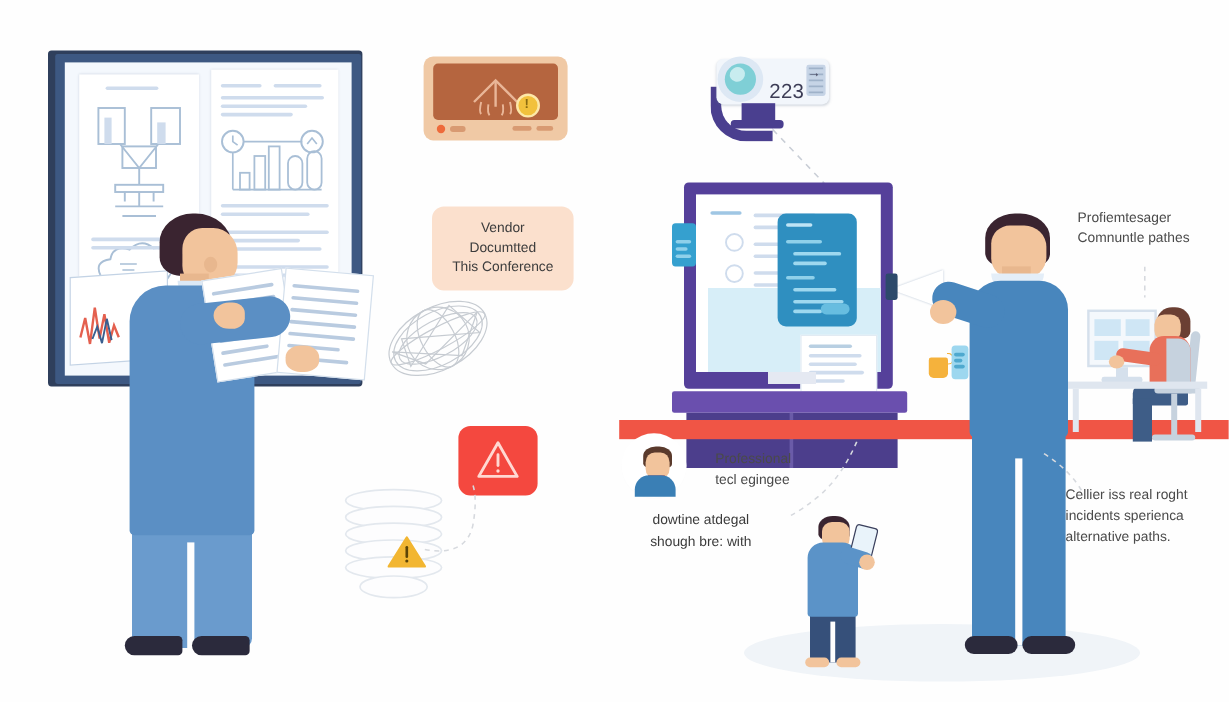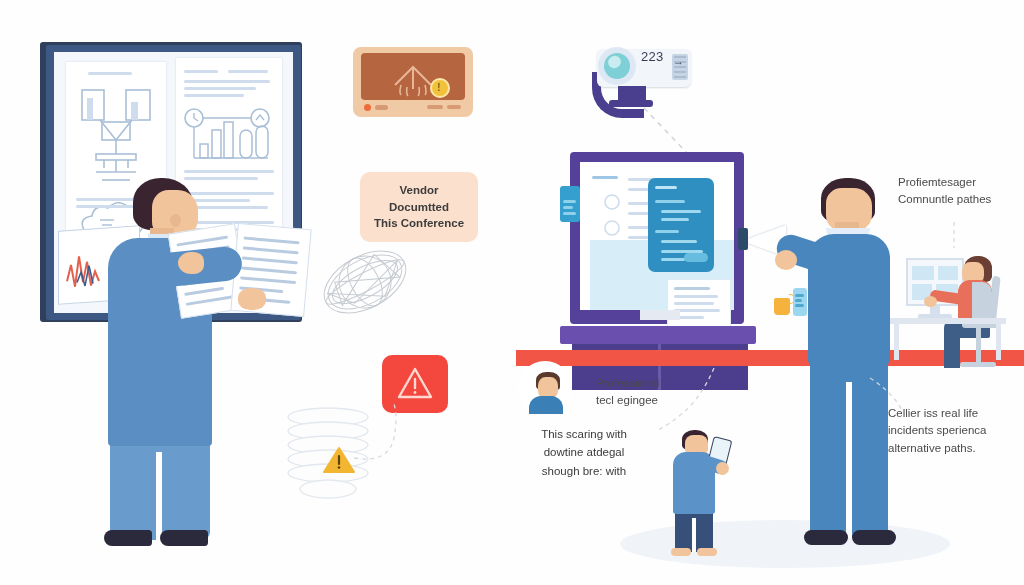--- a/index.html
+++ b/index.html
@@ -102,21 +102,21 @@
   }
   .alert-stack{left:283px;top:405px;width:90px;height:100px;}
   .alert-yellow{left:322px;top:445px;width:34px;height:30px;}
 
   
   .projector-body{left:597px;top:49px;width:94px;height:38px;background:#f2f6fb;border-radius:6px;box-shadow:0 1px 2px rgba(90,110,140,.25);}
   .projector-lens{left:598px;top:47px;width:38px;height:38px;background:#dde8f4;border-radius:50%;}
   .projector-lens2{left:604px;top:53px;width:26px;height:26px;background:#7fcfd6;border-radius:50%;}
   .projector-lens3{left:608px;top:56px;width:13px;height:12px;background:#c8ecef;border-radius:50%;transform:rotate(-30deg);}
   .projector-vent{left:672px;top:54px;width:16px;height:26px;background:#c6d4e6;border-radius:2px;}
-  .projector-num{left:641px;top:49px;width:40px;color:#3c3c55;font-size:13px;letter-spacing:.3px;}
+  .projector-num{left:641px;top:67px;width:40px;color:#3c3c55;font-size:17px;letter-spacing:.3px;}
   .projector-mount{left:618px;top:86px;width:28px;height:16px;background:#4a3f8f;}
   .projector-base{left:609px;top:100px;width:44px;height:7px;background:#4a3f8f;border-radius:3px;}
   .projector-arm{left:592px;top:72px;width:52px;height:46px;border:9px solid #4a3f8f;border-top:none;border-right:none;border-radius:0 0 0 30px;box-sizing:border-box;}
 
   .tv-frame{left:570px;top:152px;width:174px;height:172px;background:#55409a;border-radius:4px;}
   .tv-screen{left:580px;top:162px;width:154px;height:148px;background:#ffffff;}
   .tv-lower{left:590px;top:240px;width:144px;height:70px;background:#d7eef8;}
   .tv-stand{left:560px;top:326px;width:196px;height:18px;background:#6a4fae;border-radius:2px;}
   .tv-cabinet{left:572px;top:344px;width:176px;height:46px;background:#4c3e8c;}
   .tv-cab-div{left:658px;top:344px;width:3px;height:46px;background:#6a5ba8;}
@@ -319,21 +319,21 @@
     </svg>
   </div>
   <div class="abs coin">
     <div style="position:absolute;left:5px;top:1px;color:#8a6a10;font-size:11px;font-weight:bold;">!</div>
   </div>
   <div class="abs dot-red"></div>
   <div class="abs dot-tl"></div>
   <div class="abs dot-tr"></div>
   <div class="abs dot-tr2"></div>
 
-  <div class="abs" style="left:360px;top:172px;width:118px;font-weight:bold;">
+  <div class="abs" style="left:360px;top:172px;width:118px;">
     <div class="bubble">
       <div>Vendor Documtted</div>
       <div>This Conference</div>
     </div>
     <div class="tail" style="left:74px;top:47px;"></div>
   </div>
 
   <div class="abs orb">
     <svg width="98" height="88" viewBox="0 0 98 88">
       <g stroke="#9aa3ae" stroke-width="1" fill="none" transform="rotate(-28 49 44)">
@@ -515,21 +515,20 @@
   <div class="abs av-hair"></div>
   <div class="abs av-face"></div>
   <div class="abs av-collar"></div>
   <div class="abs av-shirt"></div>
   <div class="abs plain-label" style="left:596px;top:375px;width:110px;">
     <div>Professional</div>
     <div>tecl egingee</div>
   </div>
 
   <div class="abs plain-label-c" style="left:516px;top:425px;width:136px;">
-    <div>This scaring with</div>
     <div>dowtine atdegal</div>
     <div>shough bre: with</div>
   </div>
 
   <svg class="abs" style="left:634px;top:368px;" width="90" height="70">
     <path class="dash-l" d="M80 0 Q68 28 50 44 Q36 56 24 62"></path>
   </svg>
 
   <div class="abs p3-legs"></div>
   <div class="abs p3-leg-gap"></div>
@@ -539,18 +538,18 @@
   <div class="abs p3-face"></div>
   <div class="abs p3-body"></div>
   <div class="abs p3-phone"></div>
   <div class="abs p3-arm"></div>
   <div class="abs p3-hand"></div>
 
   <svg class="abs" style="left:868px;top:376px;" width="70" height="44">
     <path class="dash-l" d="M2 2 Q24 16 34 34"></path>
   </svg>
   <div class="abs plain-label" style="left:888px;top:405px;width:132px;">
-    <div>Cellier iss real life</div>
+    <div>Cellier iss real roght</div>
     <div>incidents sperienca</div>
     <div>alternative paths.</div>
   </div>
 
 </div>
 
 </body></html>

